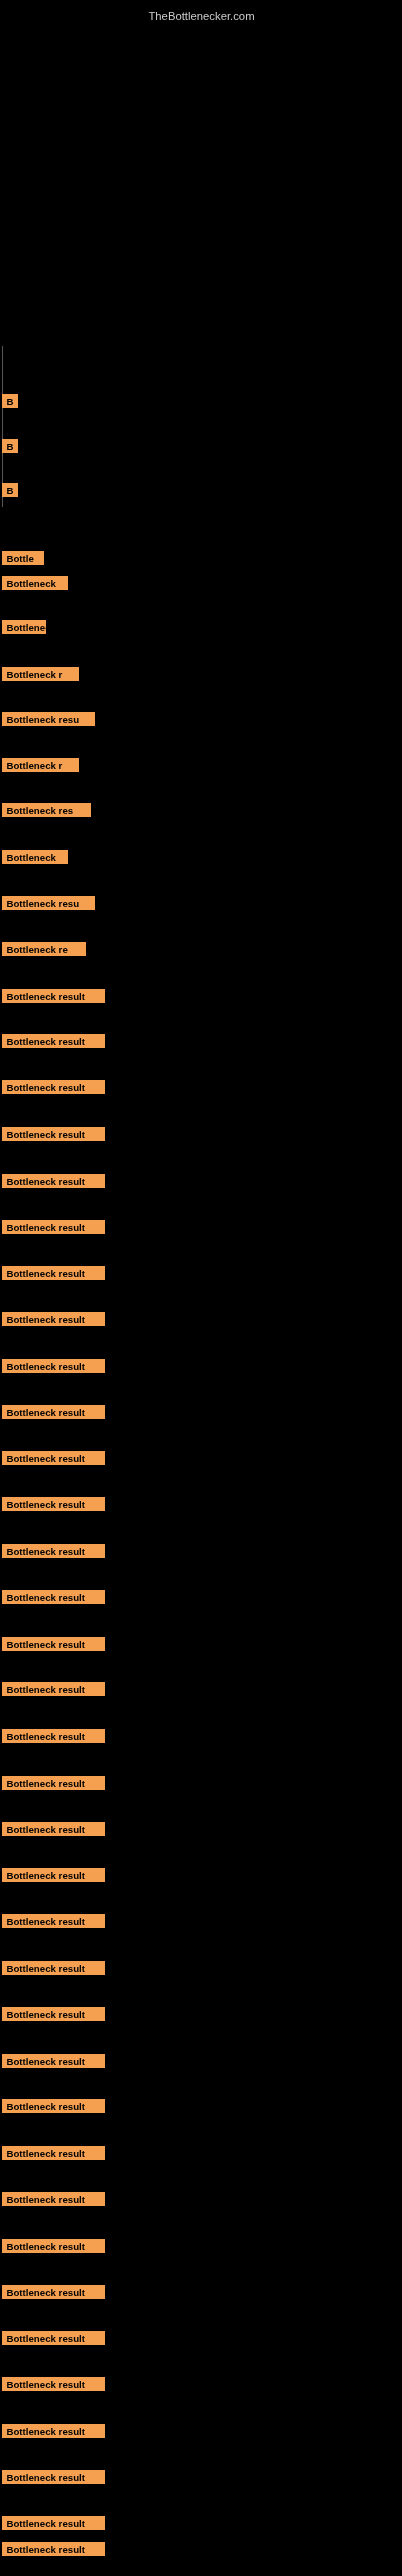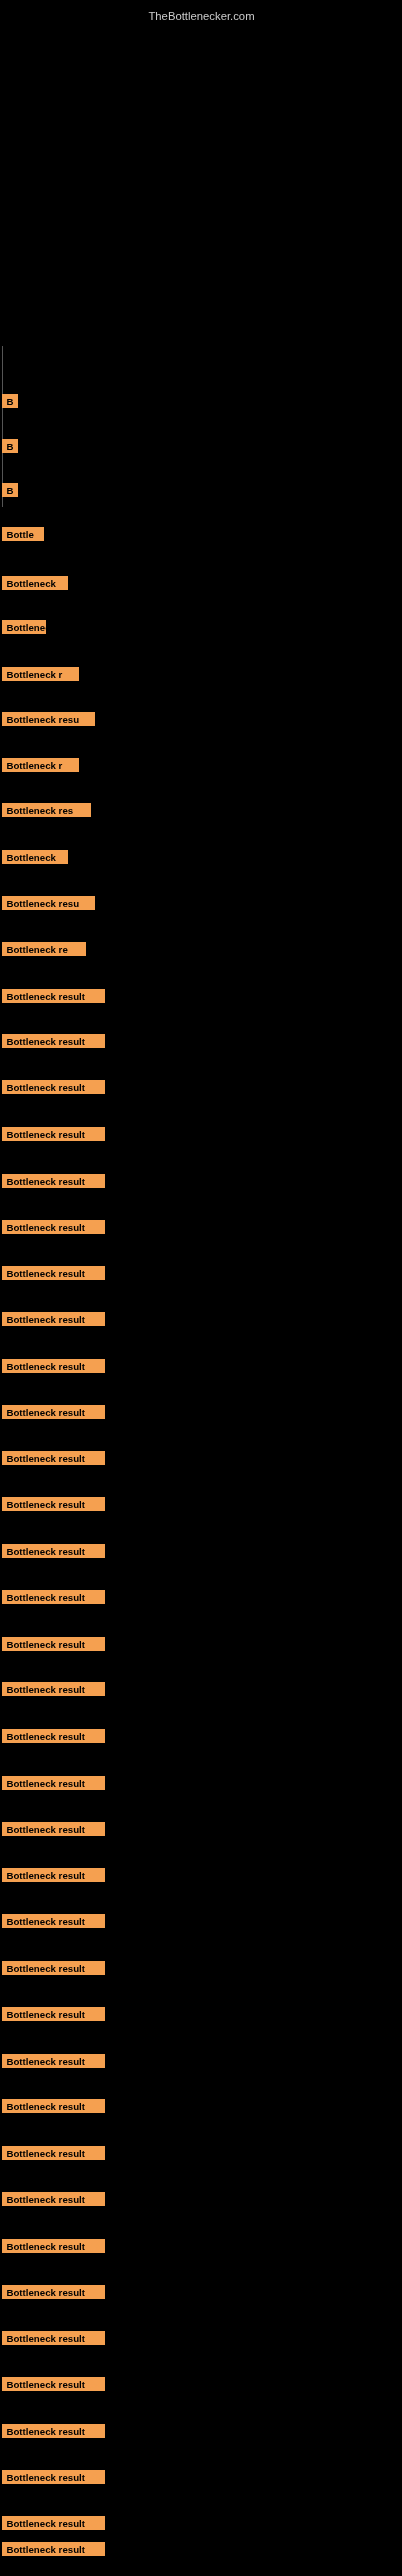--- a/index.html
+++ b/index.html
@@ -42,21 +42,21 @@
 </head>
 <body>
 
 <div class="site-title">TheBottlenecker.com</div>
 
 <div id="labels-container">
     <div class="label-row" style="top: 346px; left: 1.6px; width: 0.8px; height: 161px; background-color: rgb(85, 85, 85); position: absolute;"></div>
     <div class="label-row" style="top: 394px;"><span class="bottleneck-label" style="width: 16px;">B</span></div>
     <div class="label-row" style="top: 439px;"><span class="bottleneck-label" style="width: 16px;">B</span></div>
     <div class="label-row" style="top: 483px;"><span class="bottleneck-label" style="width: 16px;">B</span></div>
-    <div class="label-row" style="top: 527px;"><span class="bottleneck-label" style="width: 42px;">Bottle</span></div>
+    <div class="label-row" style="top: 551px;"><span class="bottleneck-label" style="width: 42px;">Bottle</span></div>
     <div class="label-row" style="top: 576px;"><span class="bottleneck-label" style="width: 66px;">Bottleneck</span></div>
     <div class="label-row" style="top: 620px;"><span class="bottleneck-label" style="width: 44px; text-align: center;">Bottlenec</span></div>
     <div class="label-row" style="top: 667px;"><span class="bottleneck-label" style="width: 77px;">Bottleneck r</span></div>
     <div class="label-row" style="top: 712px;"><span class="bottleneck-label" style="width: 93px;">Bottleneck resu</span></div>
     <div class="label-row" style="top: 758px;"><span class="bottleneck-label" style="width: 77px;">Bottleneck r</span></div>
     <div class="label-row" style="top: 803px;"><span class="bottleneck-label" style="width: 89px;">Bottleneck res</span></div>
     <div class="label-row" style="top: 850px;"><span class="bottleneck-label" style="width: 66px;">Bottleneck</span></div>
     <div class="label-row" style="top: 896px;"><span class="bottleneck-label" style="width: 93px;">Bottleneck resu</span></div>
     <div class="label-row" style="top: 942px; text-decoration: underline;"><span class="bottleneck-label" style="width: 84px;">Bottleneck re</span></div>
     <div class="label-row" style="top: 989px;"><span class="bottleneck-label" style="width: 103px;">Bottleneck result</span></div>

